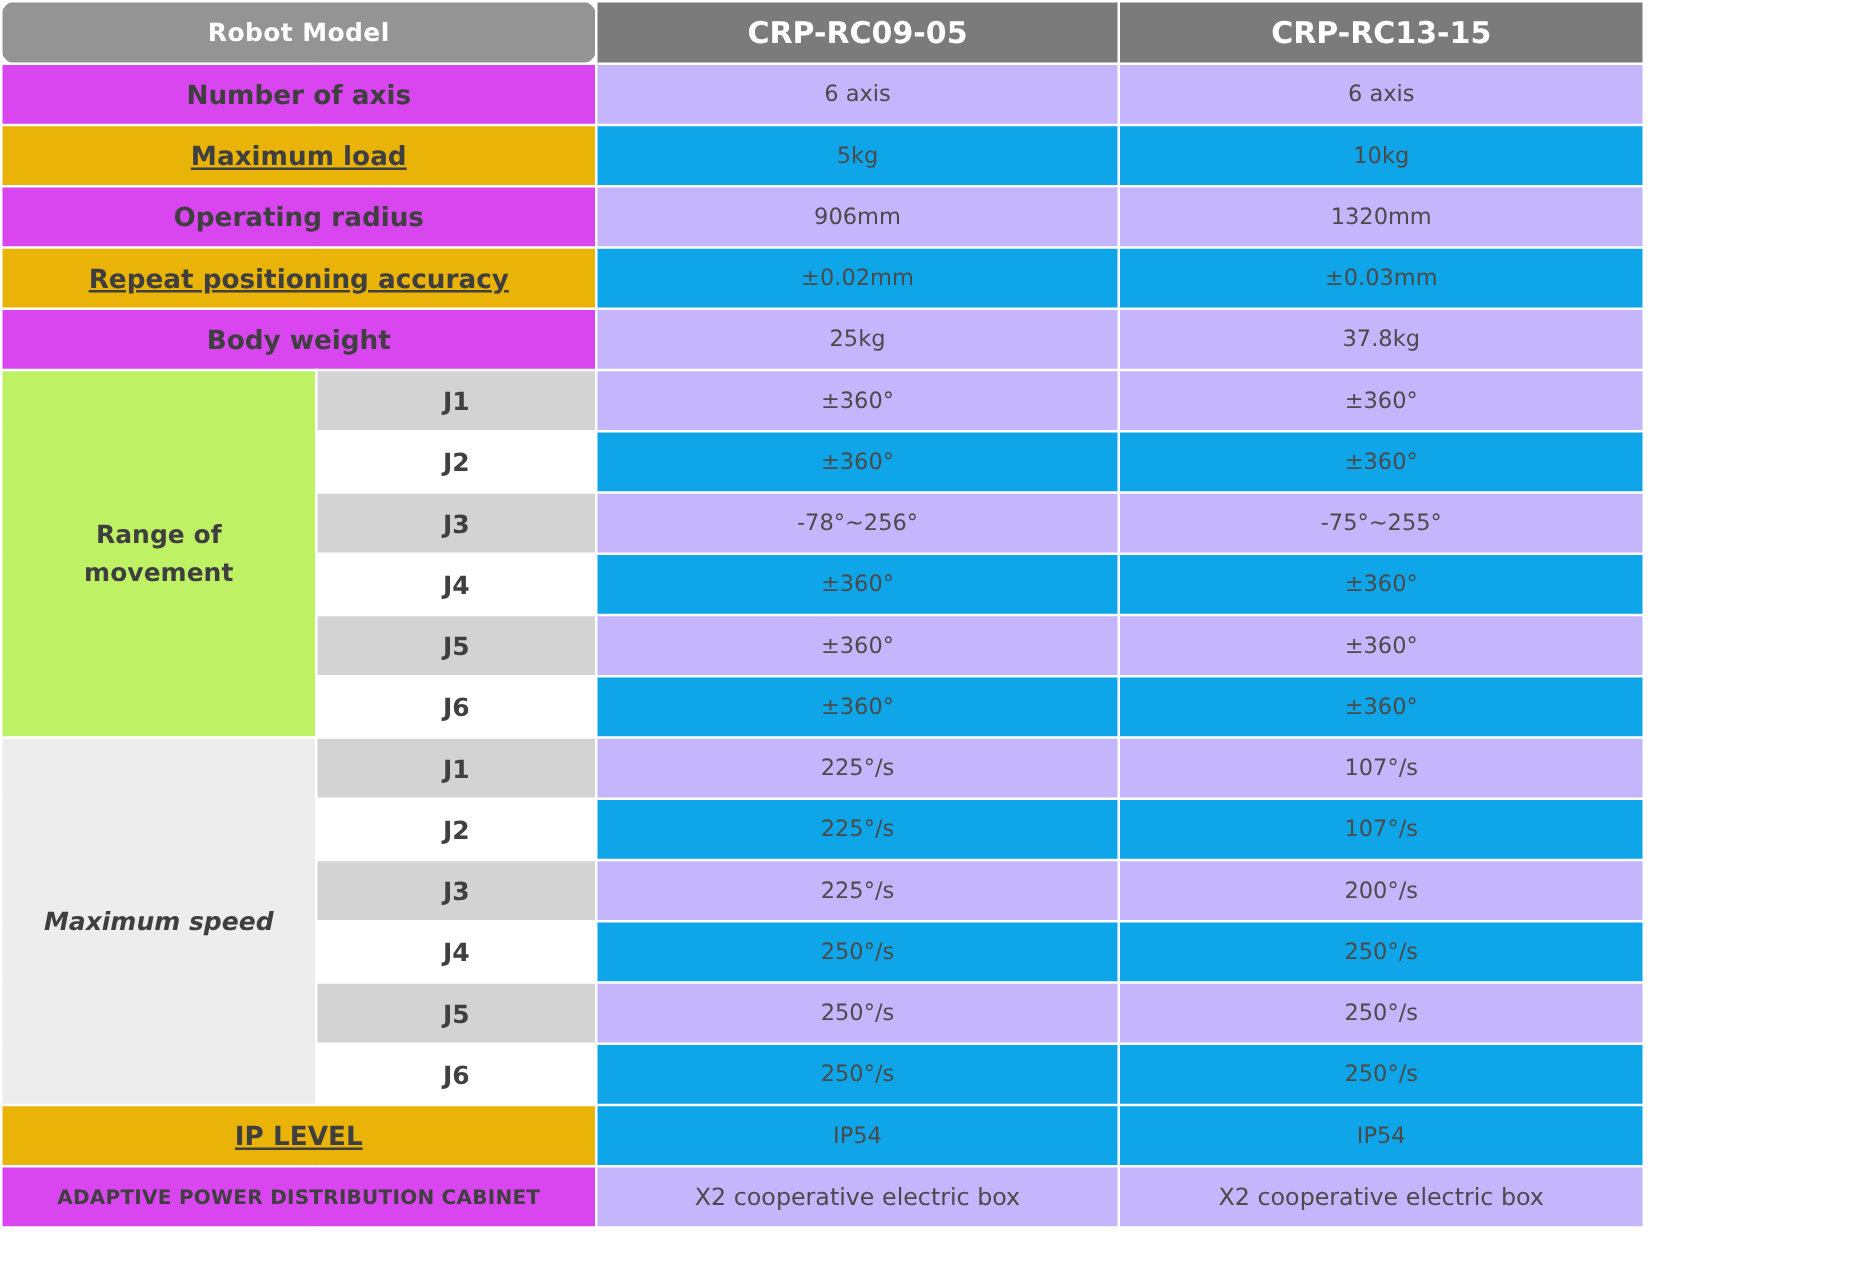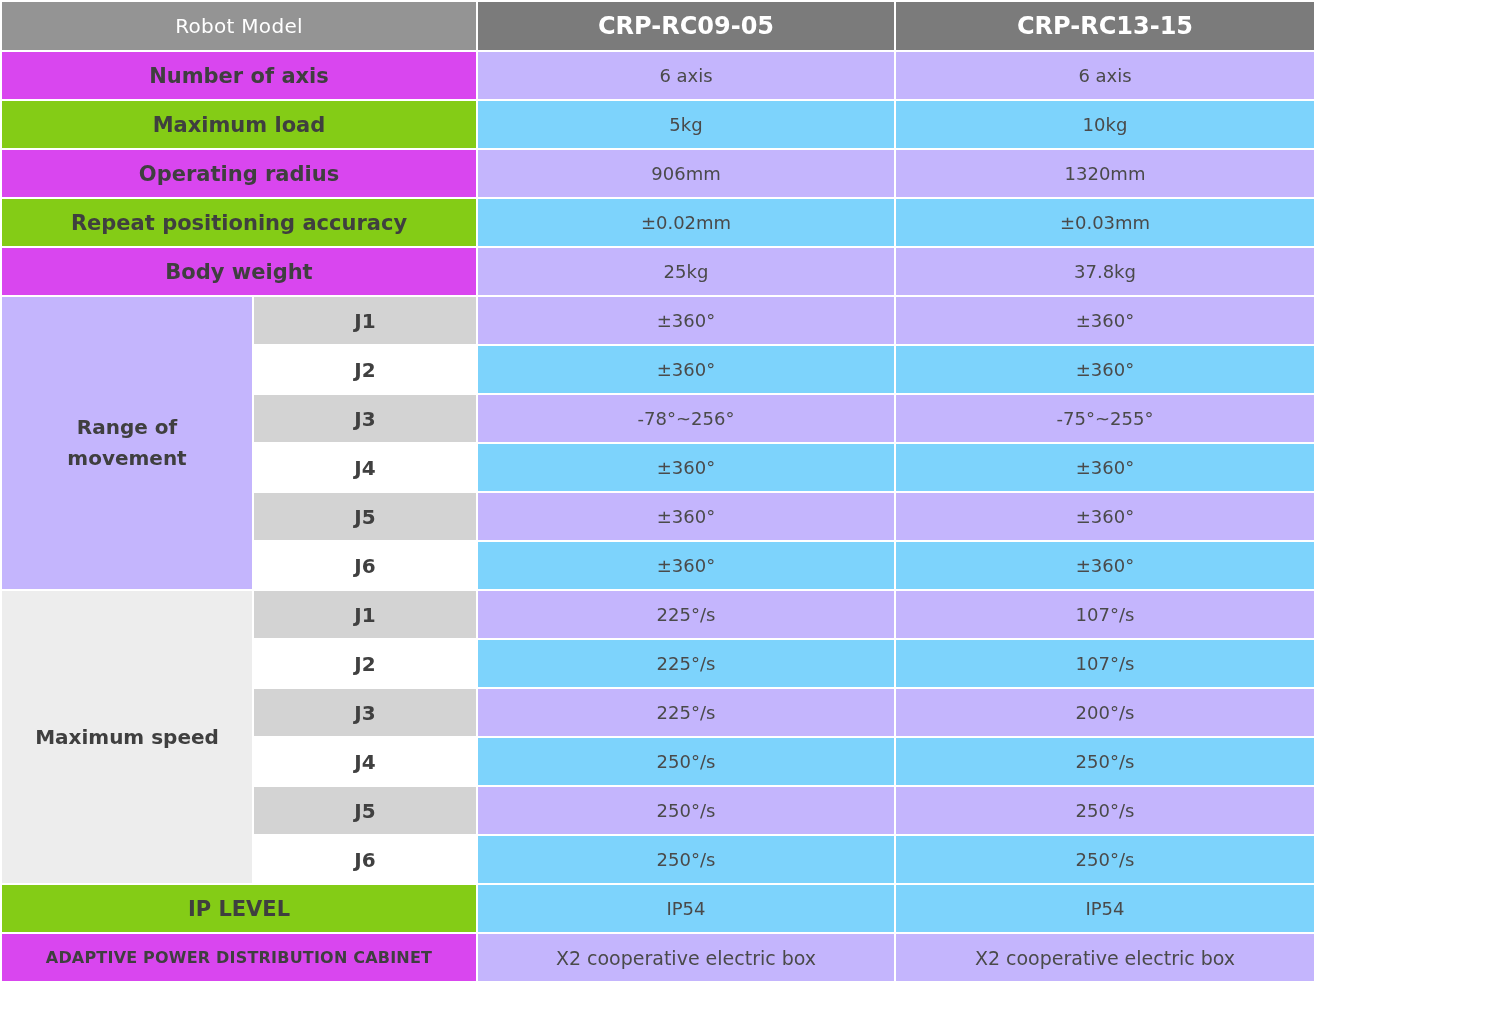--- a/index.html
+++ b/index.html
@@ -29,82 +29,84 @@
   
   col.c-label    { width: 252px; }
   col.c-sub      { width: 224px; }
   col.c-val1     { width: 418px; }
   col.c-val2     { width: 420px; }
 
   
   .hdr-label {
     background: #949494;
     color: #ffffff;
-    font-weight: normal;
+    font-weight: bold;
     font-size: 20px;
     height: 48px;
     letter-spacing: .3px;
+    border-radius: 12px;
   }
   .hdr-model {
     background: #7b7b7b;
     color: #ffffff;
     font-weight: bold;
     font-size: 24px;
     height: 48px;
   }
 
   
   .lbl {
     font-weight: bold;
     font-size: 21px;
     color: #3f3f3f;
     height: 47px;
   }
   .lbl-dark  { background: #d946ef; }
-  .lbl-light { background: #84cc16; }
+  .lbl-light { background: #eab308; text-decoration: underline; }
 
   .lbl-small {
     font-weight: bold;
     font-size: 16px;
     letter-spacing: .2px;
   }
 
   
   .grp-range {
-    background: #c4b5fd;
+    background: #bef264;
     font-weight: bold;
     font-size: 20px;
     color: #3f3f3f;
     line-height: 1.55;
   }
   .grp-speed {
     background: #ededed;
     font-weight: bold;
     font-size: 20px;
     color: #3f3f3f;
+    font-style: italic;
   }
 
   
   .joint {
     font-weight: bold;
     font-size: 20px;
     color: #404040;
     height: 47px;
   }
   .joint-dark  { background: #d3d3d3; }
   .joint-light { background: #ffffff; }
 
   
   .val {
     font-size: 18px;
     color: #4a4a4a;
     height: 47px;
   }
   .val-dark  { background: #c4b5fd; }
-  .val-light { background: #7dd3fc; }
+  .val-light { background: #0ea5e9; }
   .val-big   { font-size: 19px; }
 </style>
 </head>
 <body>
 
 <table class="spec-table">
   <colgroup>
     <col class="c-label">
     <col class="c-sub">
     <col class="c-val1">

